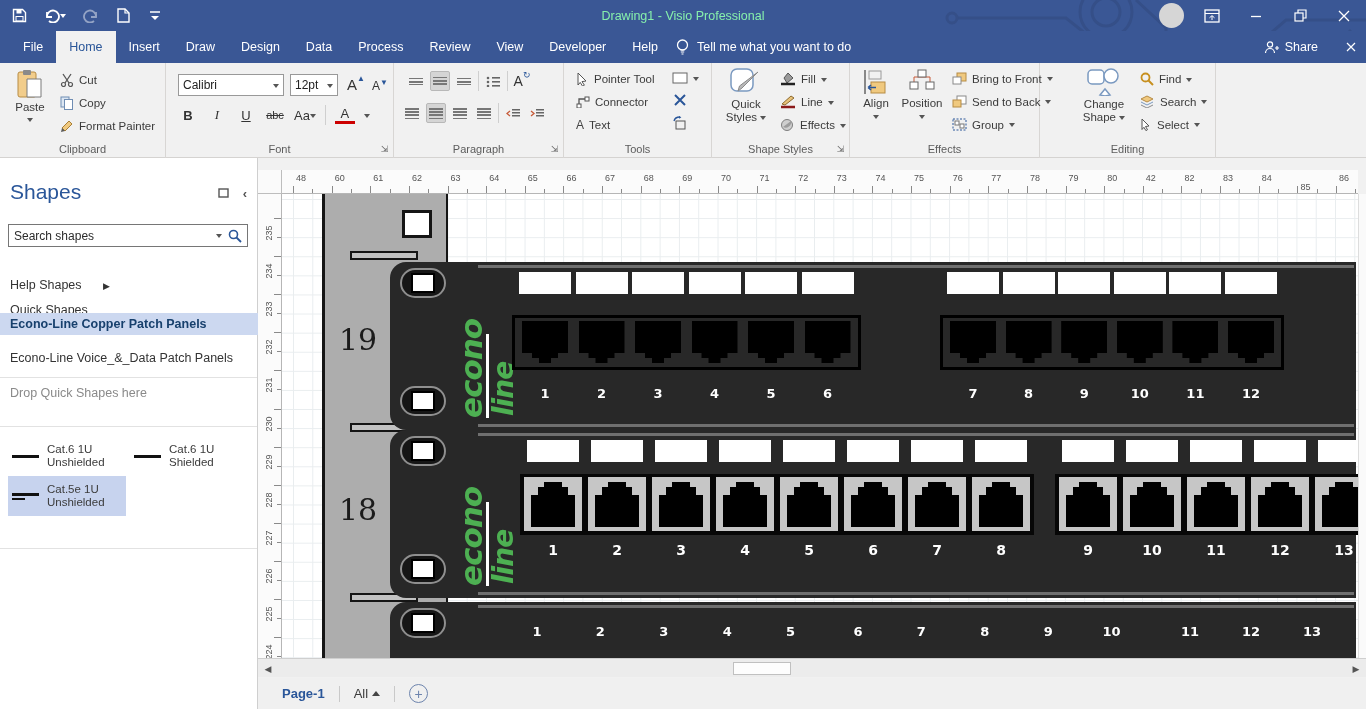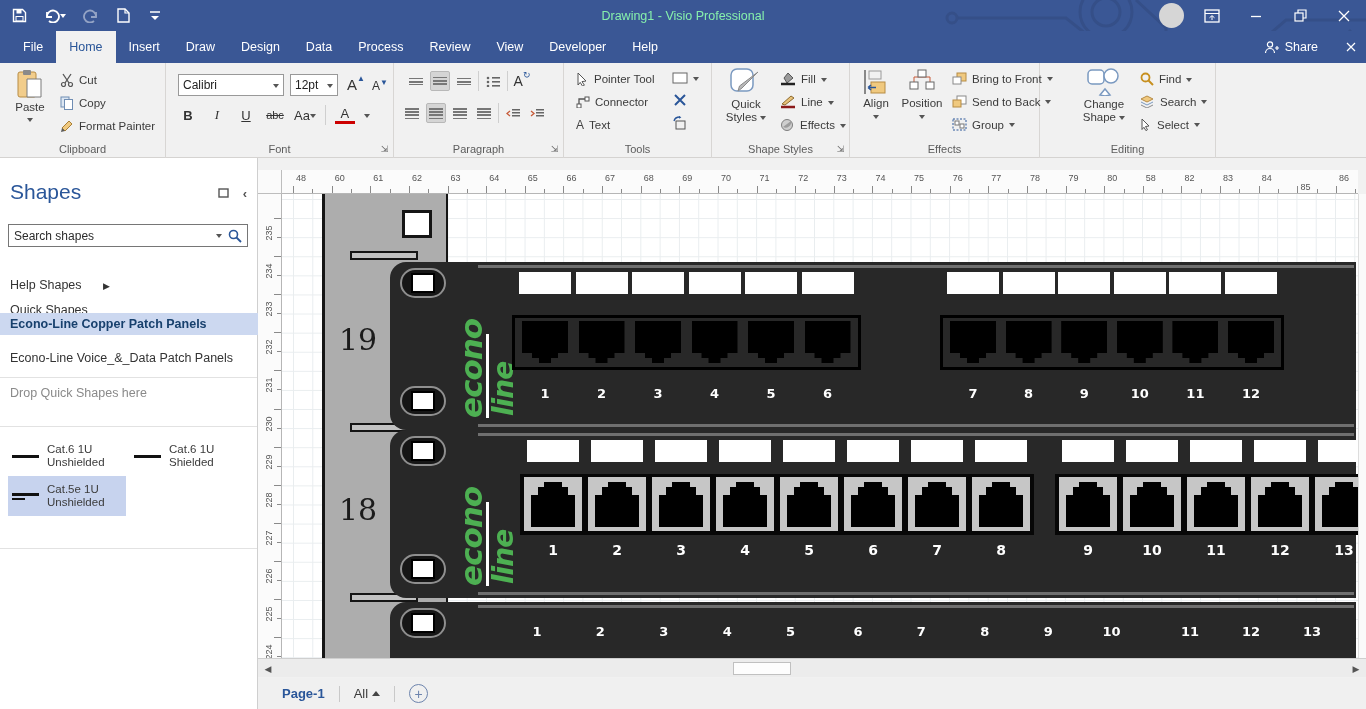--- a/index.html
+++ b/index.html
@@ -183,20 +183,27 @@
       <div class="winbtn">
         <svg width="12" height="12" viewBox="0 0 12 12">
             <path d="M1 1 L11 11 M11 1 L1 11" stroke="#fff" stroke-width="1.3"></path>
           </svg>
       </div>
     </div>
   </div>
 
   <div class="tabrow">
     <div style="padding-left:10px"><span class="tab">File</span><span class="tab active">Home</span><span class="tab">Insert</span><span class="tab">Draw</span><span class="tab">Design</span><span class="tab">Data</span><span class="tab">Process</span><span class="tab">Review</span><span class="tab">View</span><span class="tab">Developer</span><span class="tab">Help</span></div>
+    <div class="tellme">
+      <svg width="13" height="17" viewBox="0 0 13 17">
+          <circle cx="6.5" cy="6" r="5" fill="none" stroke="#fff" stroke-width="1.3"></circle>
+          <path d="M4.5 11 h4 M4.8 13 h3.4 M5.5 15 h2" stroke="#fff" stroke-width="1.2"></path>
+        </svg>
+      <span>Tell me what you want to do</span>
+    </div>
     <div class="share">
       <svg width="15" height="15" viewBox="0 0 15 15">
           <circle cx="6" cy="4.5" r="2.6" fill="none" stroke="#fff" stroke-width="1.2"></circle>
           <path d="M1.5 13 a4.5 4.5 0 0 1 9 0" fill="none" stroke="#fff" stroke-width="1.2"></path>
           <path d="M11 8 h4 M13 6 v4" stroke="#fff" stroke-width="1.2"></path>
         </svg>
       <span>Share</span>
     </div>
     <div class="tabrow-close">
       <svg width="10" height="10" viewBox="0 0 10 10">
@@ -625,21 +632,21 @@
         <div class="rtick" style="left: 764.285px; bottom: 0px; width: 1px; height: 4px;"></div>
         <div class="rlnum" style="left: 747.97px; top: 3px;">78</div>
         <div class="rtick" style="left: 783.6px; bottom: 0px; width: 1px; height: 7px;"></div>
         <div class="rtick" style="left: 802.915px; bottom: 0px; width: 1px; height: 4px;"></div>
         <div class="rlnum" style="left: 786.6px; top: 3px;">79</div>
         <div class="rtick" style="left: 822.23px; bottom: 0px; width: 1px; height: 7px;"></div>
         <div class="rtick" style="left: 841.545px; bottom: 0px; width: 1px; height: 4px;"></div>
         <div class="rlnum" style="left: 825.23px; top: 3px;">80</div>
         <div class="rtick" style="left: 860.86px; bottom: 0px; width: 1px; height: 7px;"></div>
         <div class="rtick" style="left: 880.175px; bottom: 0px; width: 1px; height: 4px;"></div>
-        <div class="rlnum" style="left: 863.86px; top: 3px;">58</div>
+        <div class="rlnum" style="left: 863.86px; top: 3px;">42</div>
         <div class="rtick" style="left: 899.49px; bottom: 0px; width: 1px; height: 7px;"></div>
         <div class="rtick" style="left: 918.805px; bottom: 0px; width: 1px; height: 4px;"></div>
         <div class="rlnum" style="left: 902.49px; top: 3px;">82</div>
         <div class="rtick" style="left: 938.12px; bottom: 0px; width: 1px; height: 7px;"></div>
         <div class="rtick" style="left: 957.435px; bottom: 0px; width: 1px; height: 4px;"></div>
         <div class="rlnum" style="left: 941.12px; top: 3px;">83</div>
         <div class="rtick" style="left: 976.75px; bottom: 0px; width: 1px; height: 7px;"></div>
         <div class="rtick" style="left: 996.065px; bottom: 0px; width: 1px; height: 4px;"></div>
         <div class="rlnum" style="left: 979.75px; top: 3px;">84</div>
         <div class="rtick" style="left: 1015.38px; bottom: 0px; width: 1px; height: 7px;"></div>

